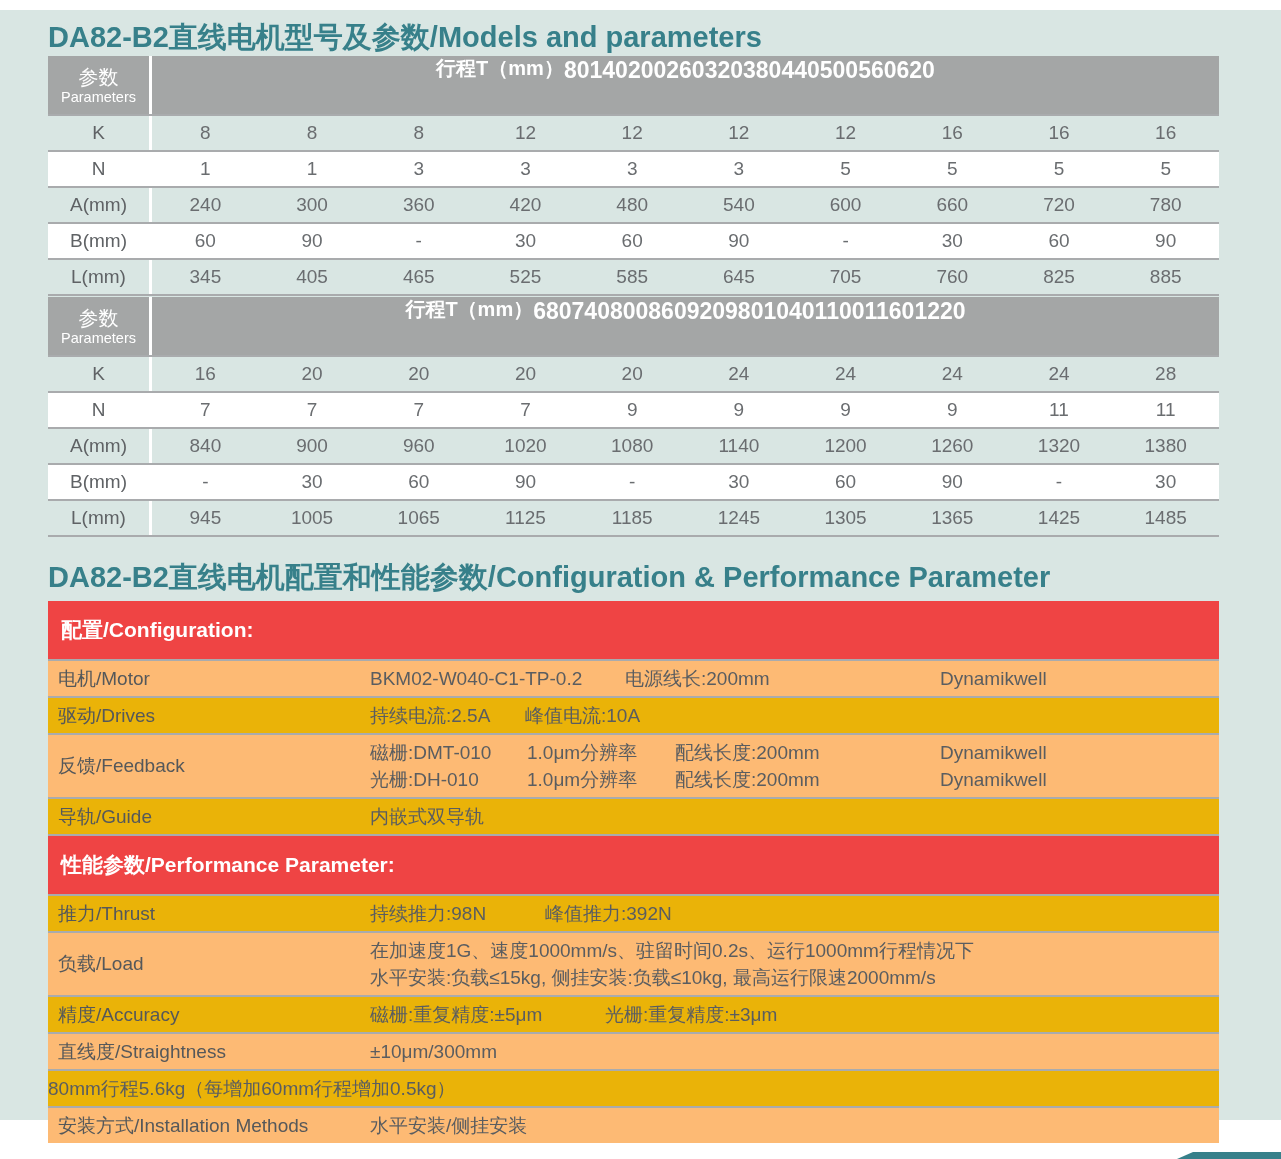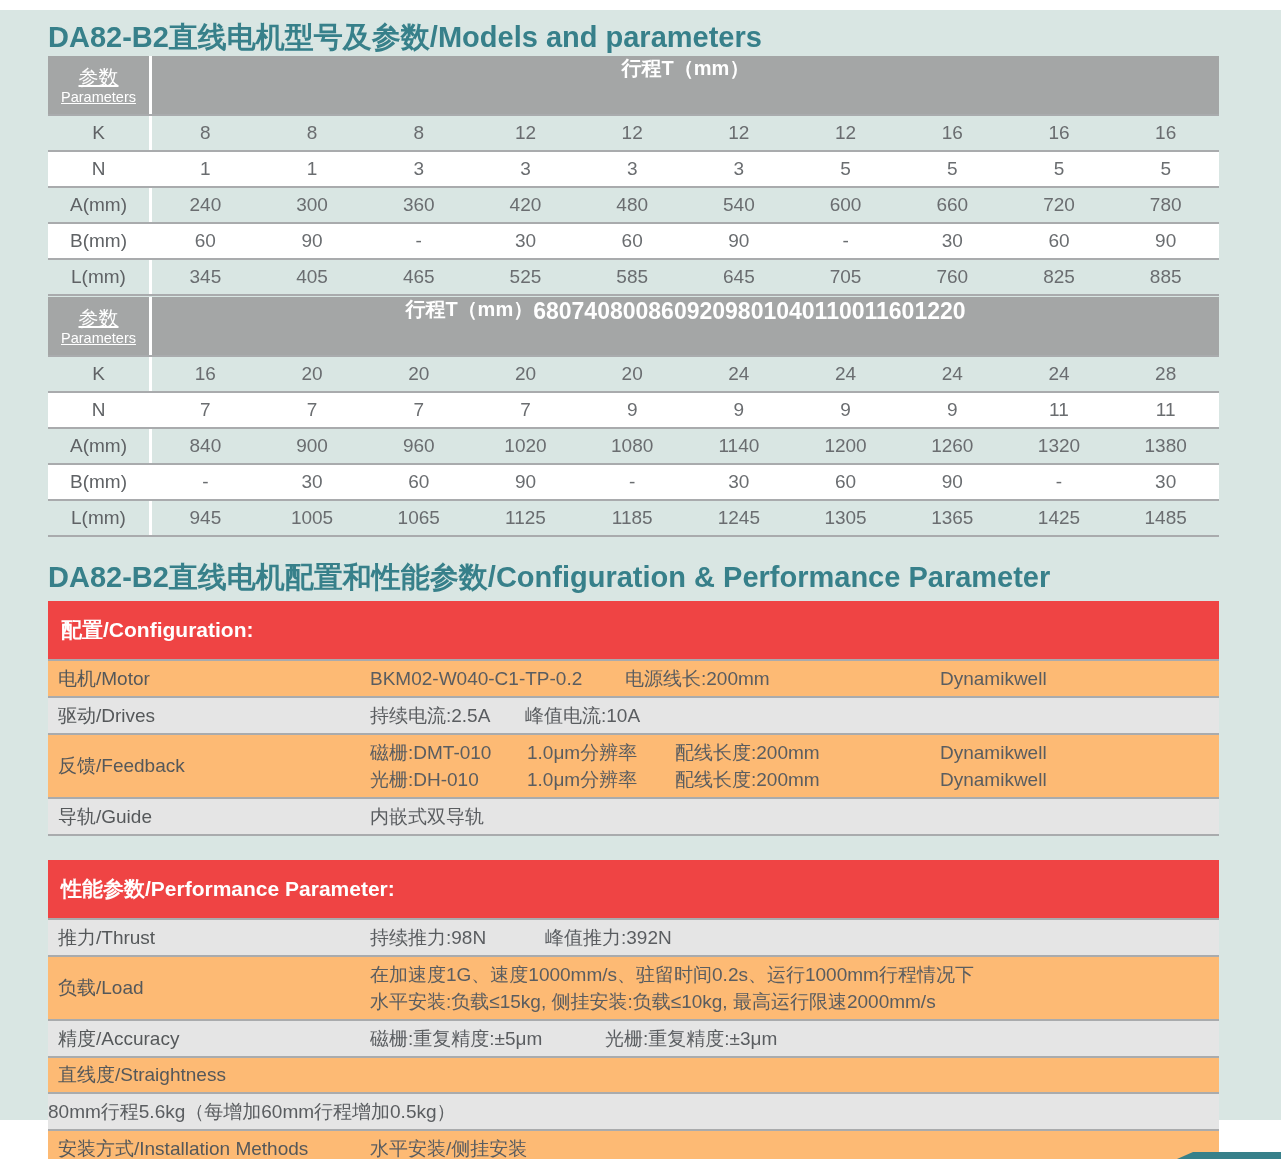--- a/index.html
+++ b/index.html
@@ -19,21 +19,21 @@
   }
   #title1{top:18px;}
   #title2{top:558px;}
 
   
   .ptable{position:absolute;left:48px;width:1171px;}
   #ptable0{top:56px;}
   #ptable1{top:297px;}
 
   .pthead{display:flex;height:58px;background:#a4a6a6;}
-  .ptlabelcol{width:101px;flex:0 0 101px;text-decoration:underline;}
+  .ptlabelcol{width:101px;flex:0 0 101px;}
   .ptsep{width:3px;flex:0 0 3px;background:#ffffff;}
   .ptcorner{display:flex;flex-direction:column;align-items:center;justify-content:center;color:#fff;}
   .czh{font-size:20px;line-height:24px;}
   .cen{font-size:14.5px;line-height:17px;}
   .pthdata{flex:1;display:flex;flex-direction:row;justify-content:center;color:#fff;}
   .ptspan{text-align:center;font-size:20px;font-weight:bold;line-height:24px;}
   .ptcols{display:flex;}
   .ptcol{flex:1;text-align:center;font-size:23px;font-weight:bold;line-height:28px;}
 
   .ptrow{display:flex;height:34px;border-top:2px solid #a9abad;}
@@ -47,26 +47,26 @@
 
   
   #cfg{position:absolute;left:48px;top:601px;width:1171px;}
   .cbar{
     height:60px;background:#ef4444;color:#ffffff;
     font-size:21px;font-weight:bold;
     display:flex;align-items:center;
     padding-left:13px;box-sizing:border-box;
     border-bottom:2px solid #a9abad;
   }
-  .cbar:not(:first-child){margin-top:24px;}
+  .cbar:not(:first-child){margin-top:0;}
   .crow{display:flex;align-items:center;padding:4px 0;min-height:34px;
     box-sizing:border-box;border-bottom:2px solid #a9abad;}
   .crow:last-child{border-bottom:none;}
   .crow.light{background:#fdba74;}
-  .crow.white{background:#e5e5e5;}
+  .crow.white{background:#eab308;}
   .clabel{width:322px;flex:0 0 322px;padding-left:10px;box-sizing:border-box;
     font-size:19px;color:#55585a;}
   .cvals{flex:1;}
   .cline{display:flex;line-height:27px;font-size:19px;color:#5a5d60;white-space:nowrap;}
   .cseg{display:inline-block;flex:0 0 auto;}
 
   .white-top{position:absolute;top:0;left:0;width:1281px;height:10px;background:#ffffff;}
   .foot-tab{
     position:absolute;right:0;bottom:0;width:104px;height:7px;background:#37808a;
     clip-path:polygon(16px 0,100% 0,100% 100%,0 100%);
@@ -82,20 +82,32 @@
 
 <div id="ptable0" class="ptable">
     <div class="pthead">
       <div class="ptlabelcol ptcorner">
         <div class="czh">参数</div>
         <div class="cen">Parameters</div>
       </div>
       <div class="ptsep"></div>
       <div class="pthdata">
         <div class="ptspan">行程T（mm）</div>
+        <div class="ptcols">
+          <div class="ptcol">80</div>
+          <div class="ptcol">140</div>
+          <div class="ptcol">200</div>
+          <div class="ptcol">260</div>
+          <div class="ptcol">320</div>
+          <div class="ptcol">380</div>
+          <div class="ptcol">440</div>
+          <div class="ptcol">500</div>
+          <div class="ptcol">560</div>
+          <div class="ptcol">620</div>
+        </div>
       </div>
     </div>
     <div class="ptrow l">
       <div class="ptrowlabel">K</div>
       <div class="ptsep"></div>
       <div class="ptcells">
         <div class="ptcell">8</div>
         <div class="ptcell">8</div>
         <div class="ptcell">8</div>
         <div class="ptcell">12</div>
@@ -351,20 +363,25 @@
       <div class="clabel">精度/Accuracy</div>
       <div class="cvals">
         <div class="cline">
           <span class="cseg" style="width:235px">磁栅:重复精度:±5μm</span>
           <span class="cseg">光栅:重复精度:±3μm</span>
         </div>
       </div>
     </div>
     <div class="crow light">
       <div class="clabel">直线度/Straightness</div>
+      <div class="cvals">
+        <div class="cline">
+          <span class="cseg">±10μm/300mm</span>
+        </div>
+      </div>
     </div>
     <div class="crow white">
       <div class="cvals">
         <div class="cline">
           <span class="cseg">80mm行程5.6kg（每增加60mm行程增加0.5kg）</span>
         </div>
       </div>
     </div>
     <div class="crow light">
       <div class="clabel">安装方式/Installation Methods</div>

